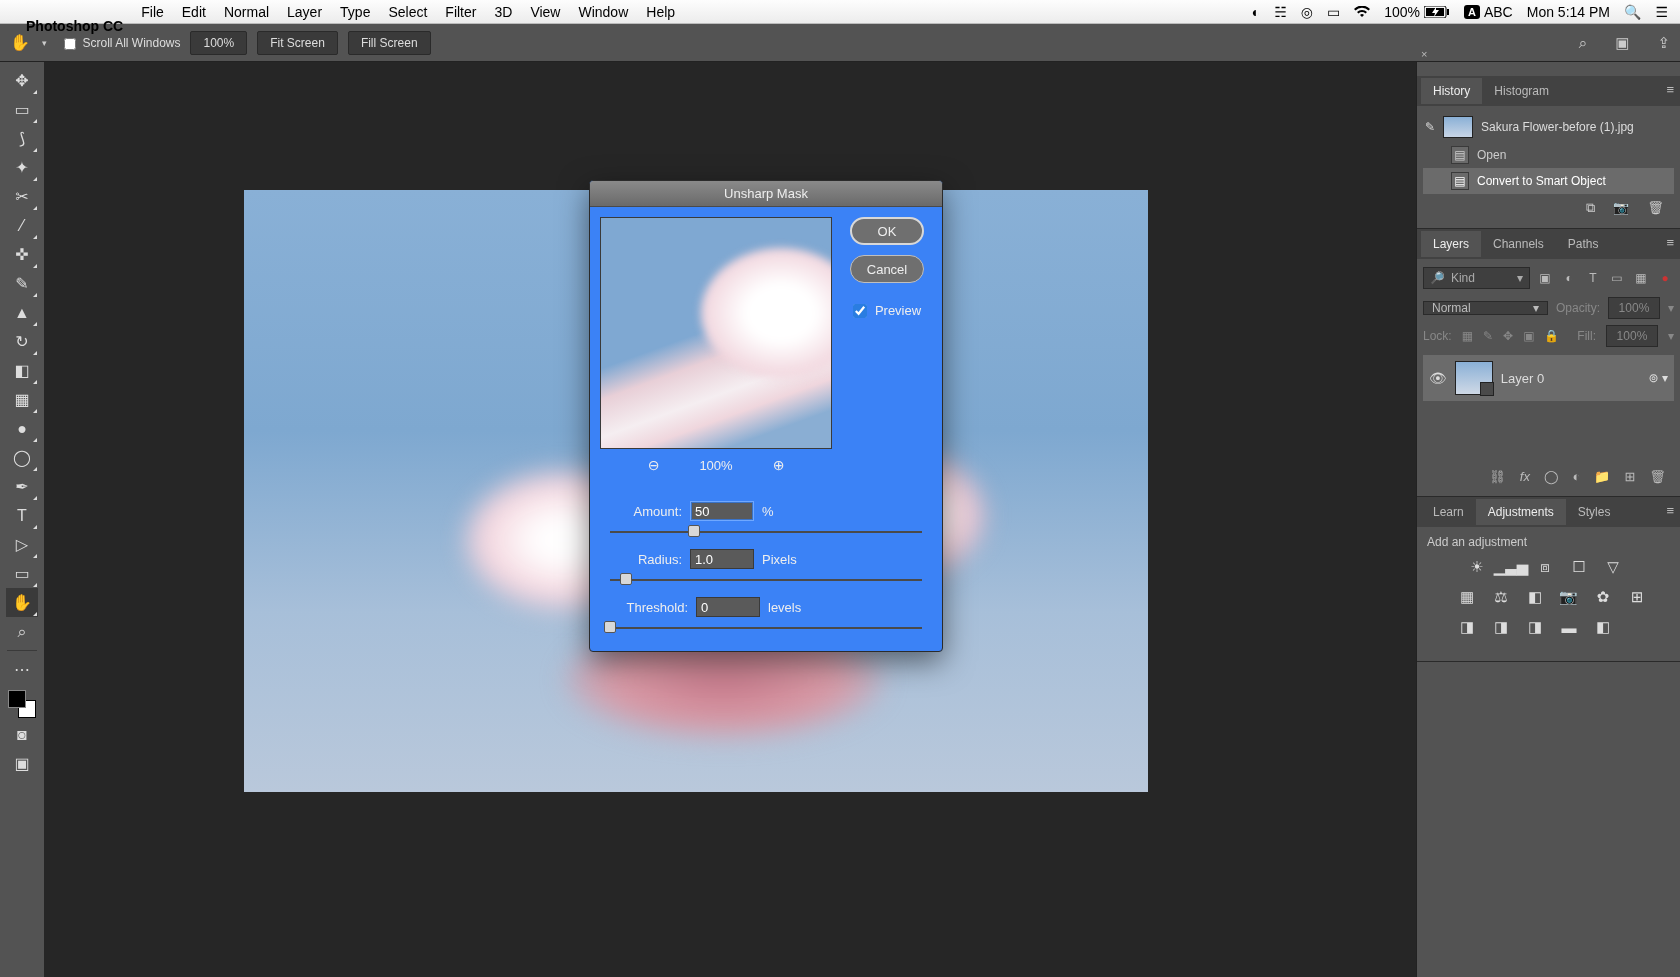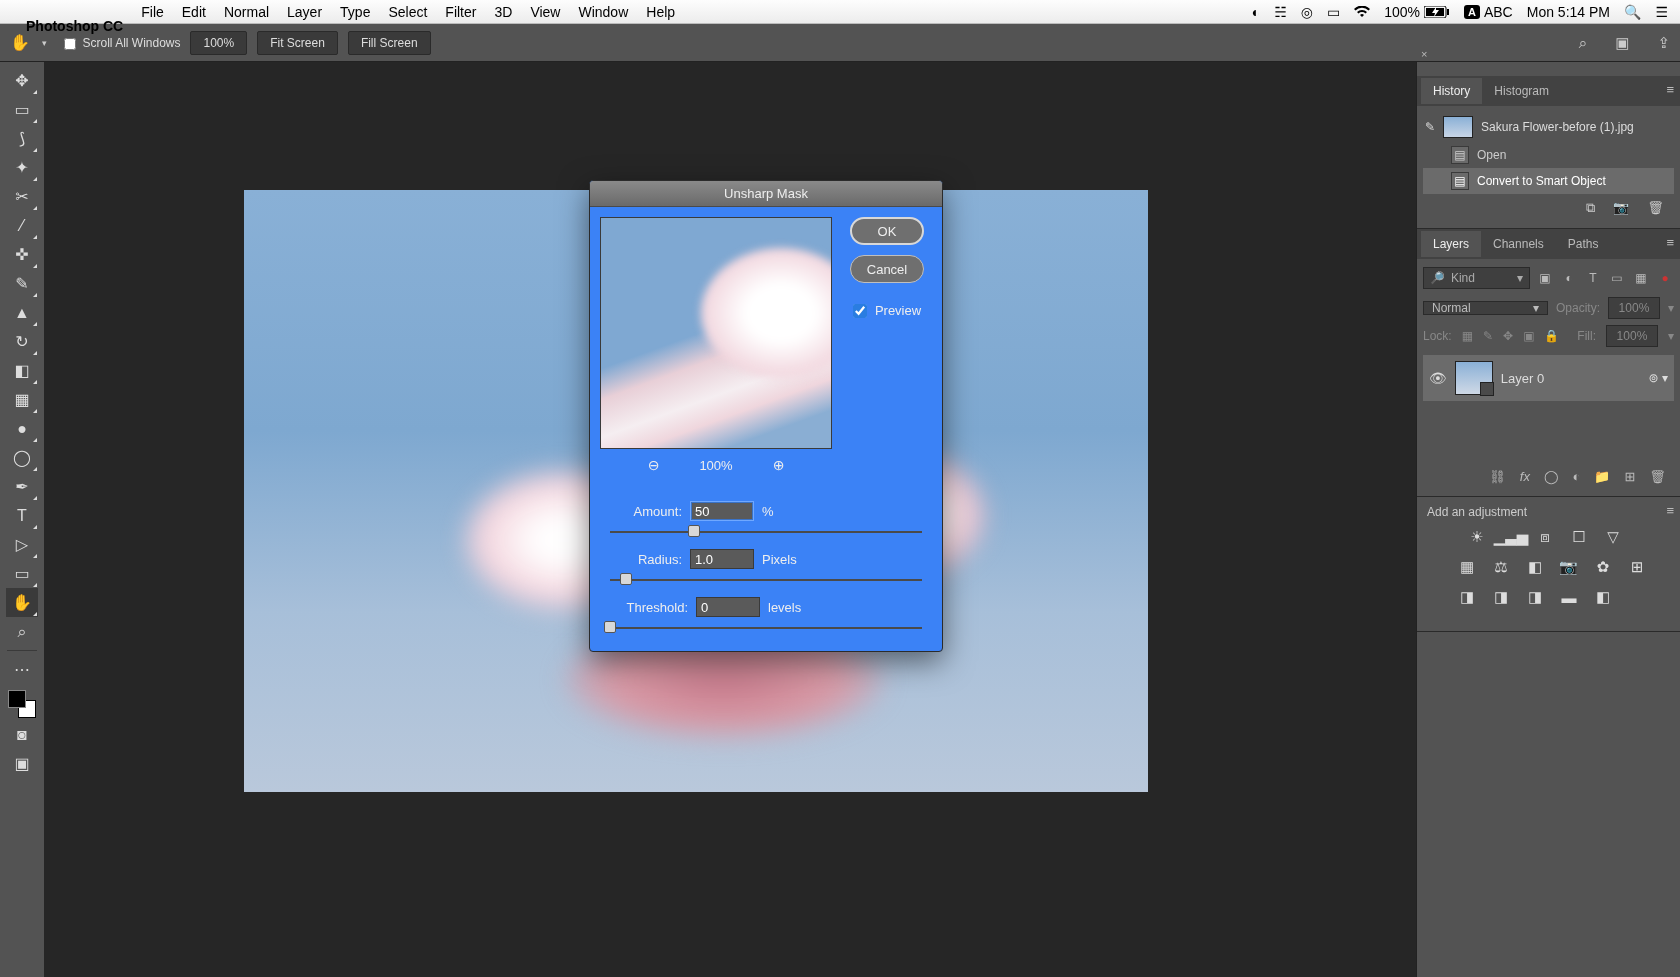--- a/index.html
+++ b/index.html
@@ -359,20 +359,25 @@
           <span>◯</span>
           <span>◐</span>
           <span>📁</span>
           <span>⊞</span>
           <span>🗑</span>
         </div>
       </div>
     </div>
 
     <div class="panel">
+      <div class="tabs">
+        <div class="tab">Learn</div>
+        <div class="tab active">Adjustments</div>
+        <div class="tab">Styles</div>
+      </div>
       <span class="menu-ico">≡</span>
       <div class="adj-body">
         <div class="adj-title">Add an adjustment</div>
         <div class="adj-grid">
           <span class="adj-ico">☀</span>
           <span class="adj-ico">▁▃▅</span>
           <span class="adj-ico">⧈</span>
           <span class="adj-ico">☐</span>
           <span class="adj-ico">▽</span>
         </div>

